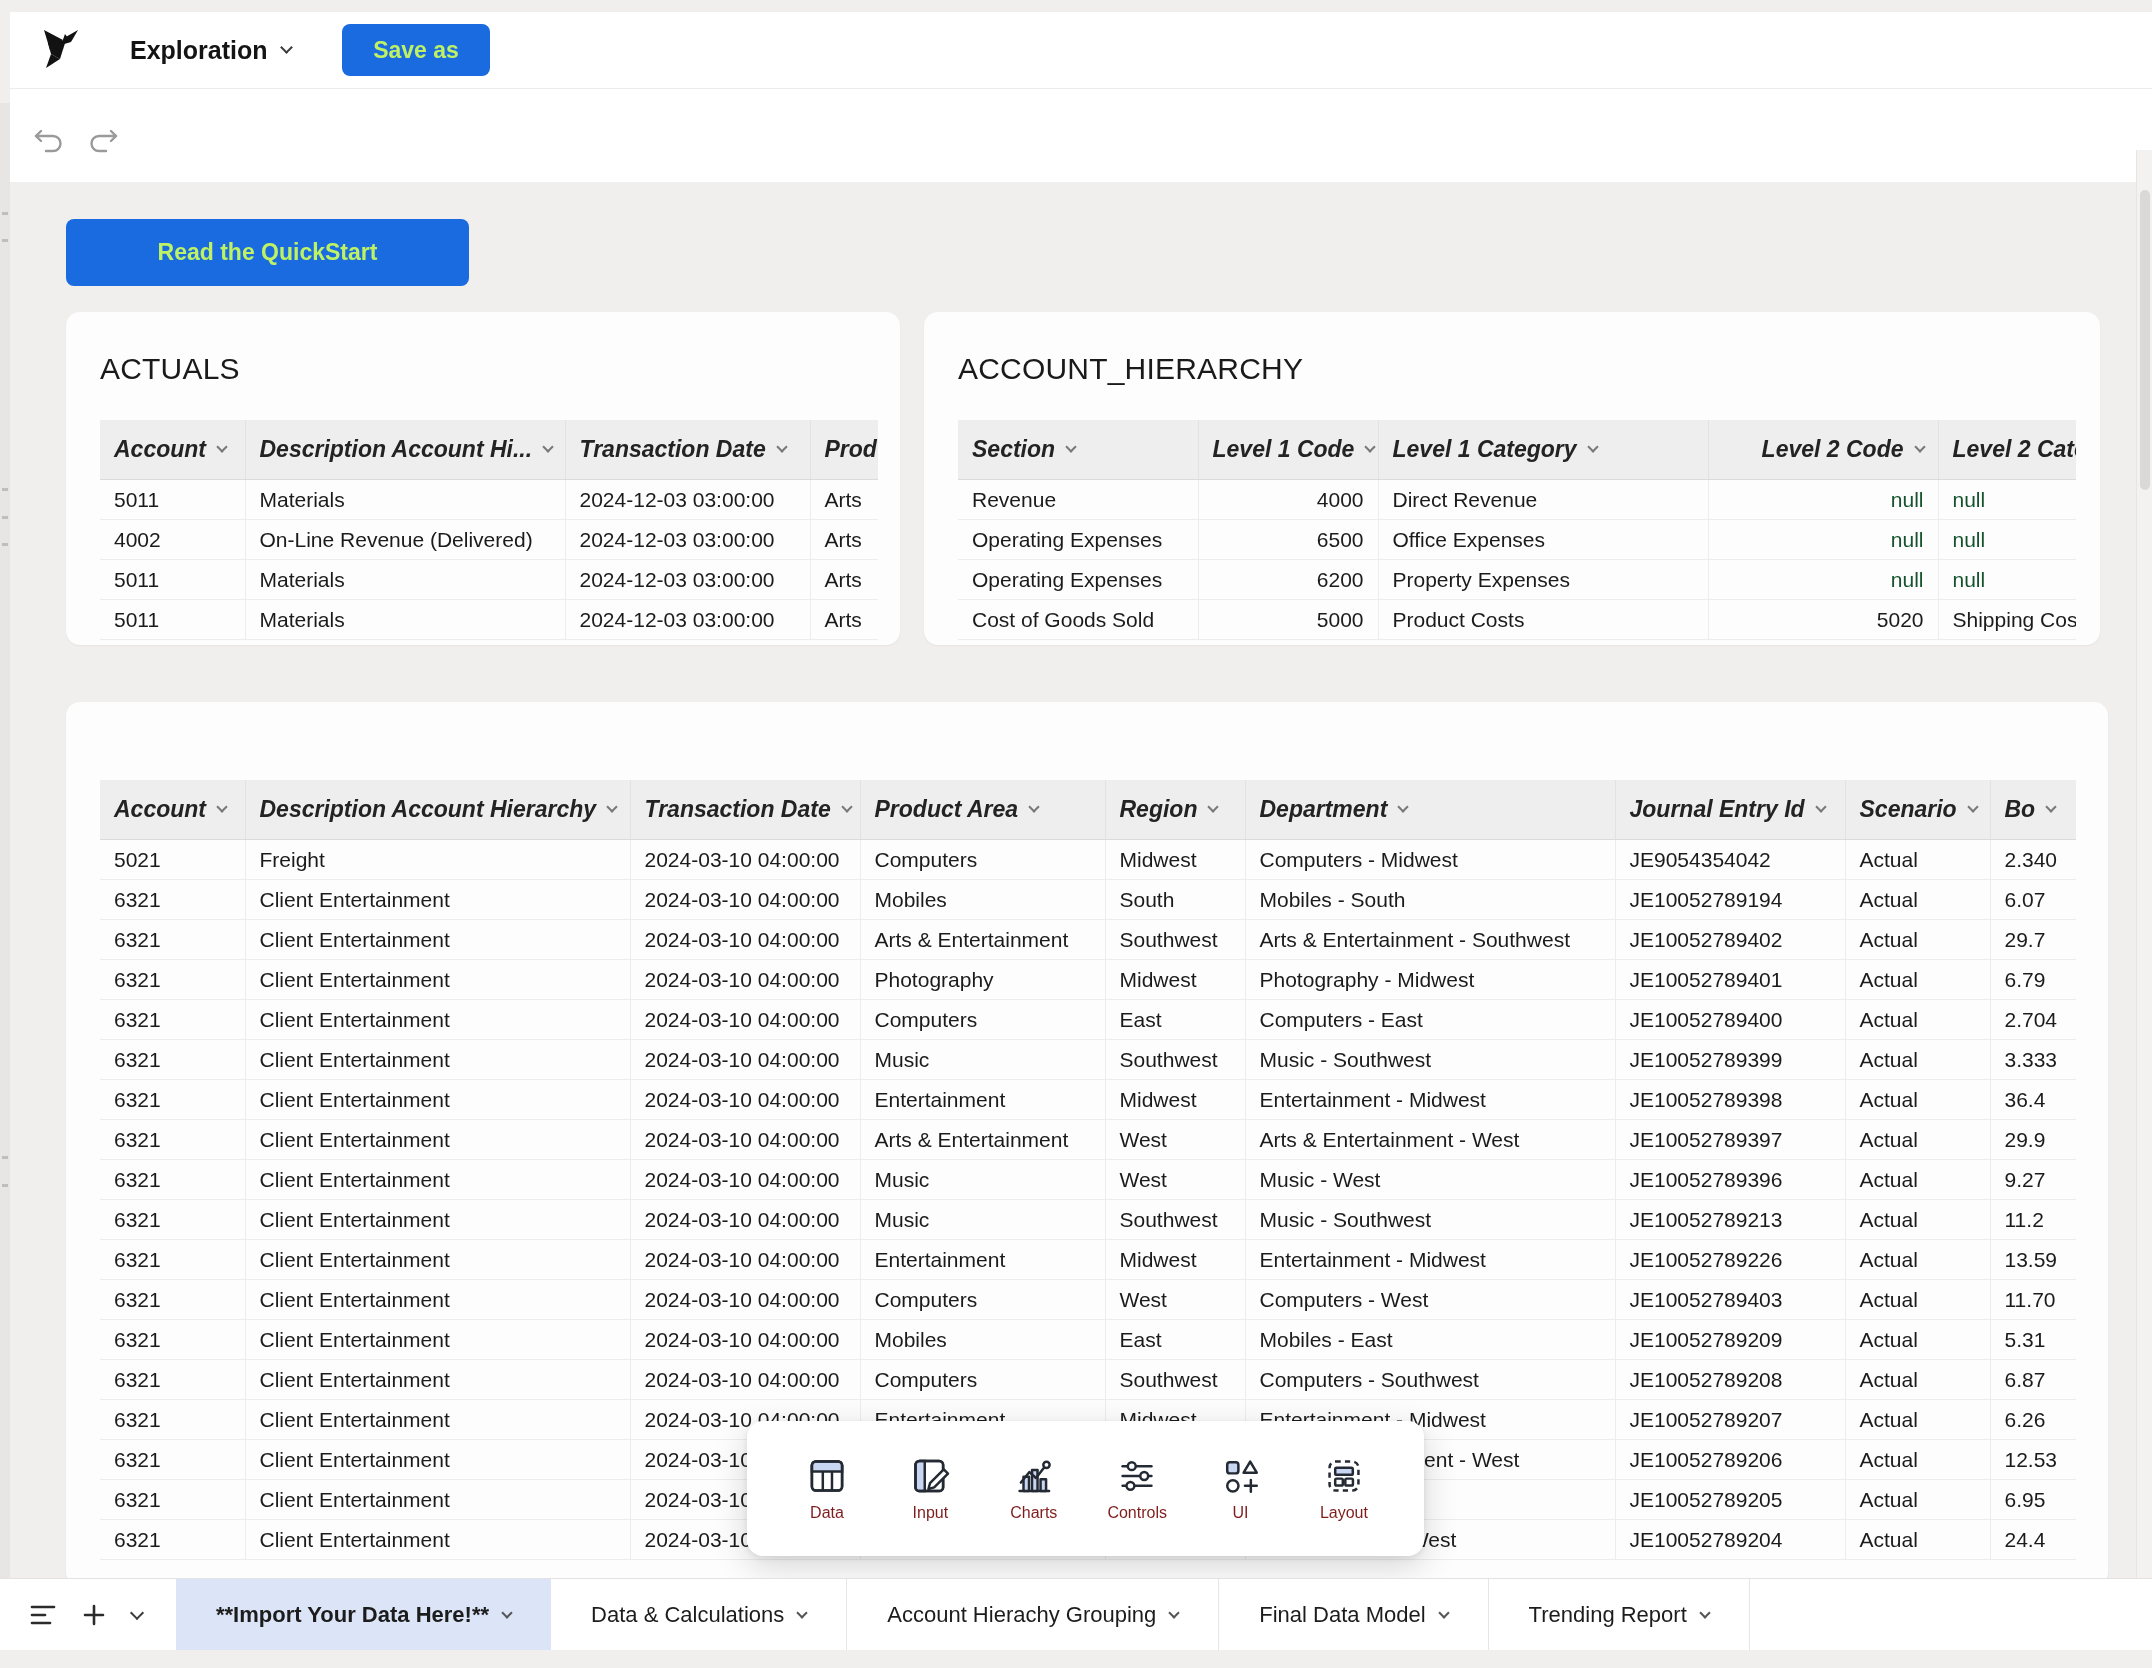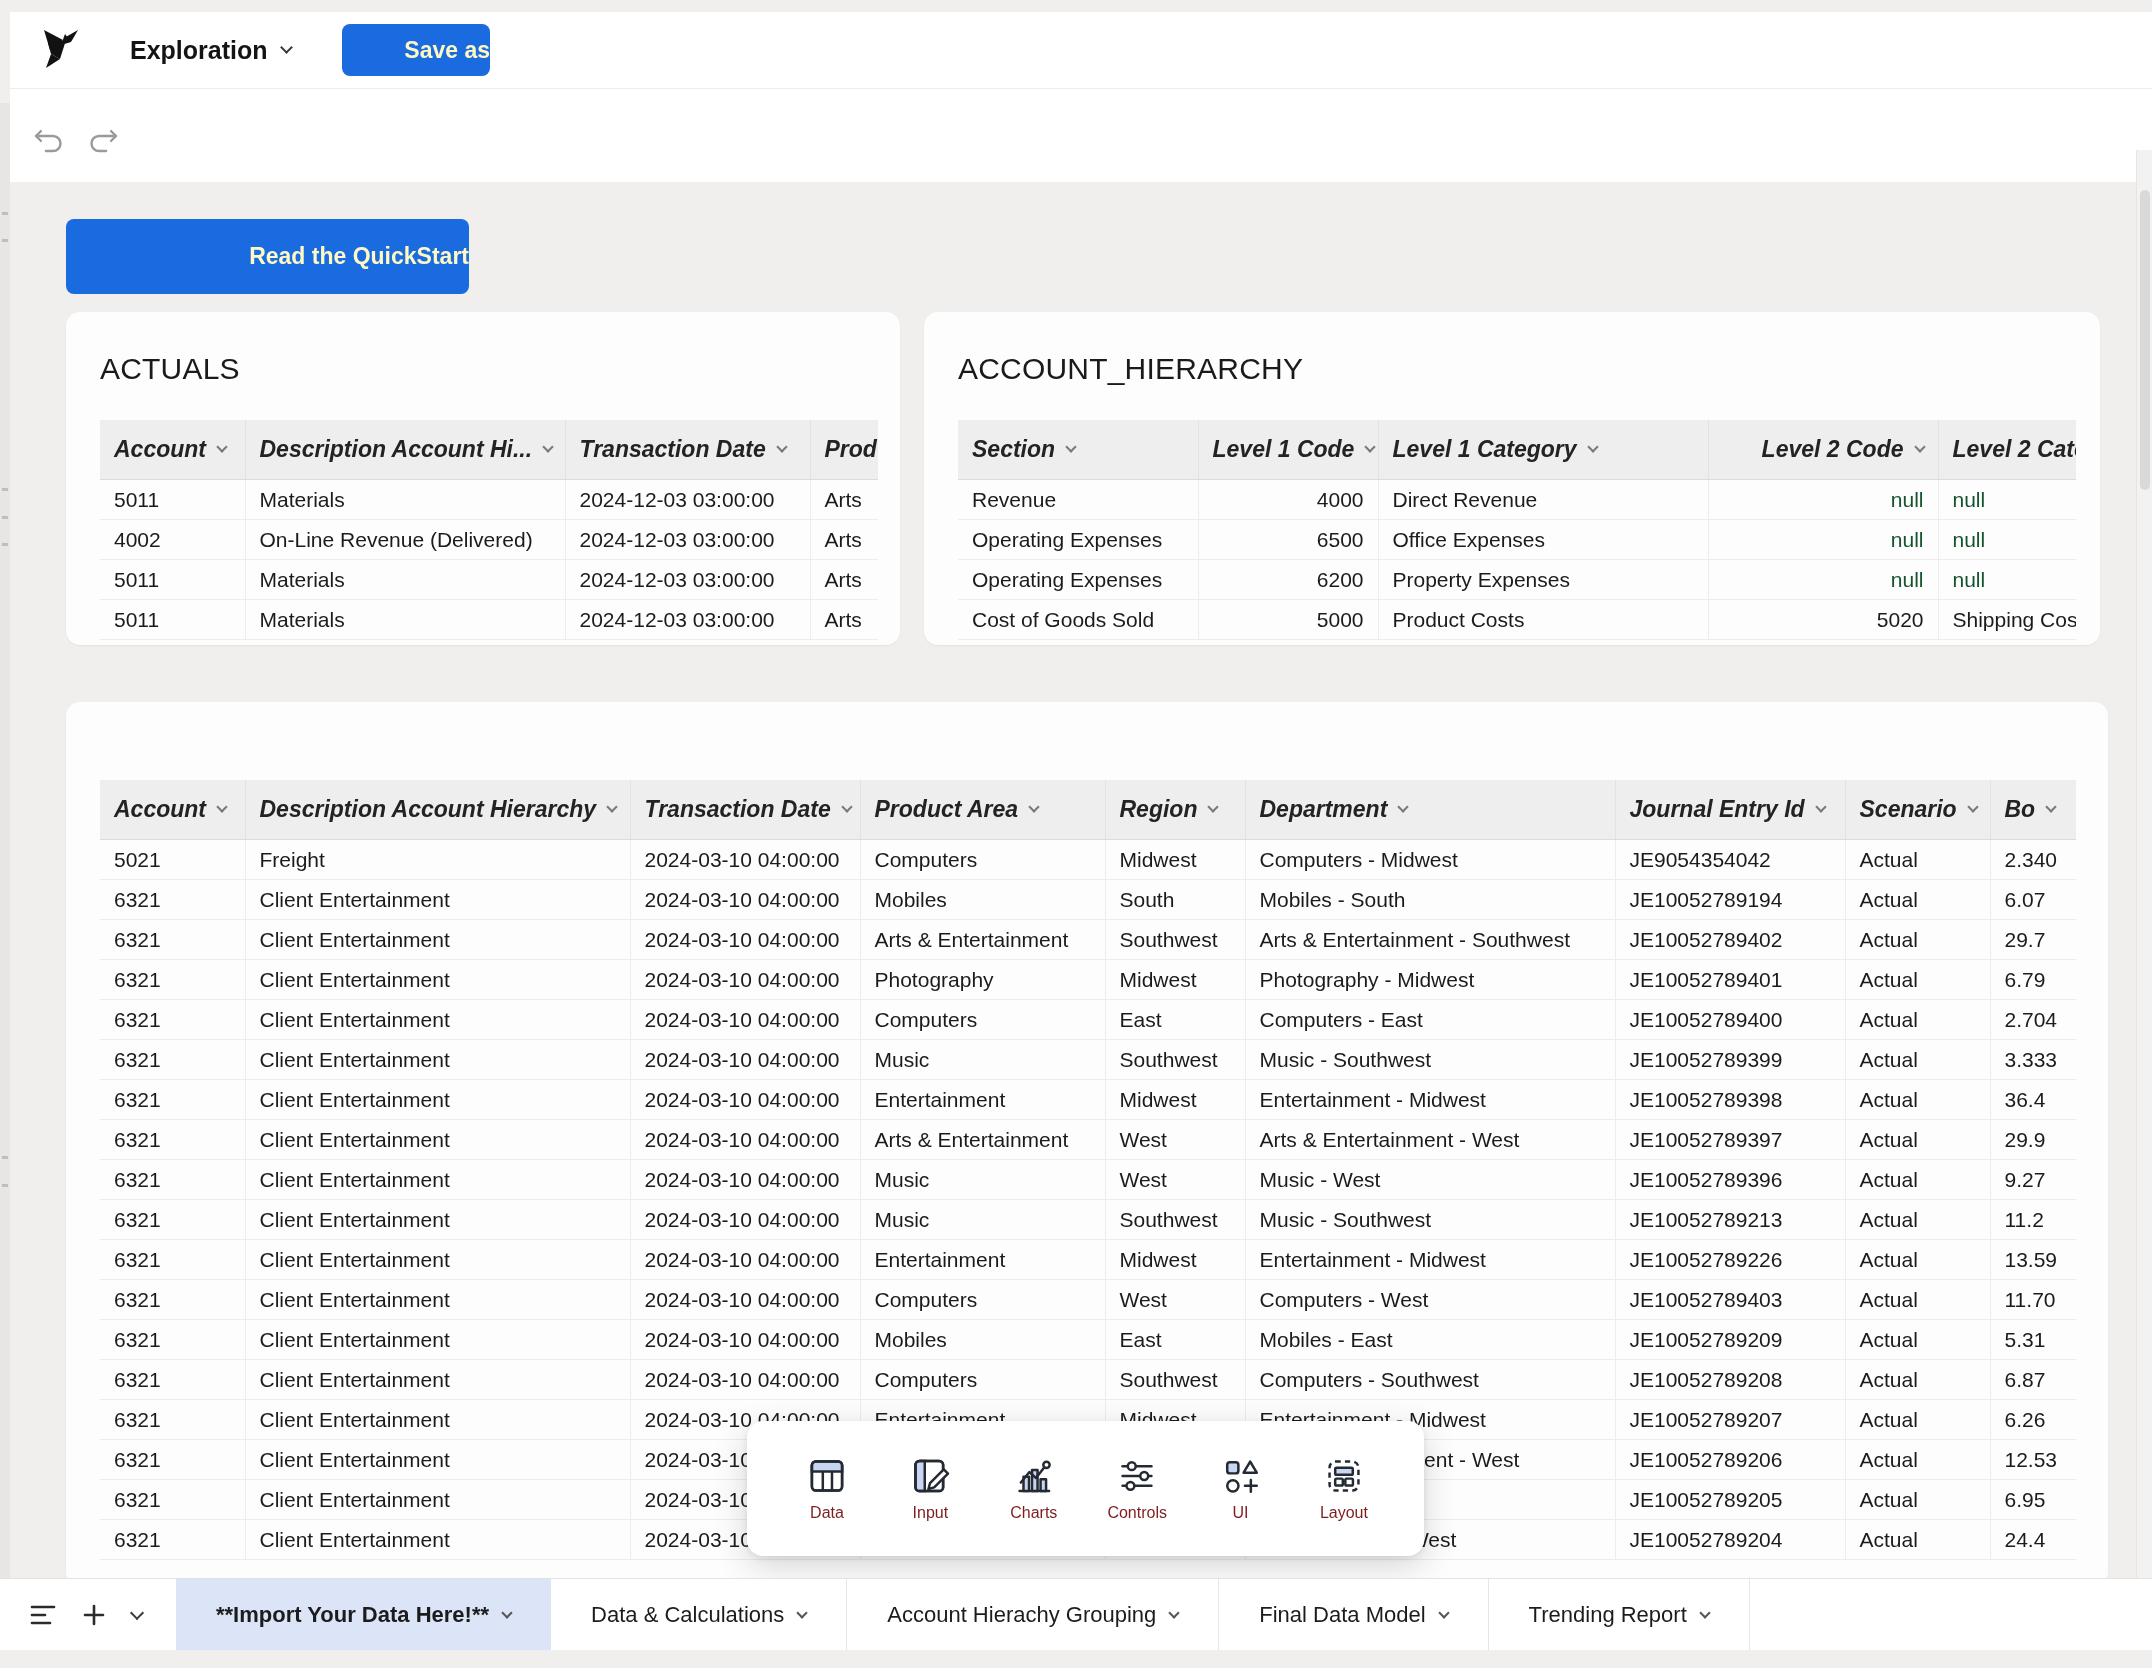--- a/index.html
+++ b/index.html
@@ -22,41 +22,40 @@
     position:absolute; left:120px; top:0; height:76px;
     display:flex; align-items:center; gap:14px; cursor:pointer;
   }
   .doc-title { font-size:25px; font-weight:700; color:#141414; }
   .chev {
     display:inline-block; width:9px; height:9px;
     border-right:2.2px solid #3a3a3a; border-bottom:2.2px solid #3a3a3a;
     transform:rotate(45deg); margin-top:-6px;
   }
   .btn-blue {
-    background:#1a6be0; color:#fef9c3; border:none; border-radius:8px;
+    background:#1a6be0; color:#bef264; border:none; border-radius:8px;
     font-family:"Liberation Sans",sans-serif; font-weight:700; font-size:23px;
     cursor:pointer;
-    text-align:right;
   }
   .saveas { position:absolute; left:332px; top:12px; width:148px; height:52px; }
 
   
   .toolbar2 {
     position:absolute; left:10px; top:88px; width:2142px; height:94px;
     background:#ffffff; border-top:1px solid #ececec; z-index:40;
   }
   .histbtn { position:absolute; top:36px; width:34px; height:30px; cursor:pointer; }
   .undo { left:22px; } .redo { left:76px; }
 
   
   .gutter { position:absolute; left:0; top:103px; width:10px; height:1475px; background:#e7e6e5; z-index:35; }
   .tick { position:absolute; left:2px; width:6px; height:3px; background:#bfbebd; }
 
   
-  .quickstart { position:absolute; left:66px; top:219px; width:403px; height:75px; z-index:5; }
+  .quickstart { position:absolute; left:66px; top:219px; width:403px; height:67px; z-index:5; }
 
   
   .card {
     position:absolute; background:#fdfdfd; border-radius:14px;
     box-shadow:0 1px 2px rgba(0,0,0,0.05);
     padding:40px 0 0 34px; overflow:hidden; z-index:5;
   }
   .card-title { font-size:30px; font-weight:400; color:#1a1a1a; letter-spacing:.2px; }
   .tablewrap { margin-top:34px; overflow:hidden; }
 

